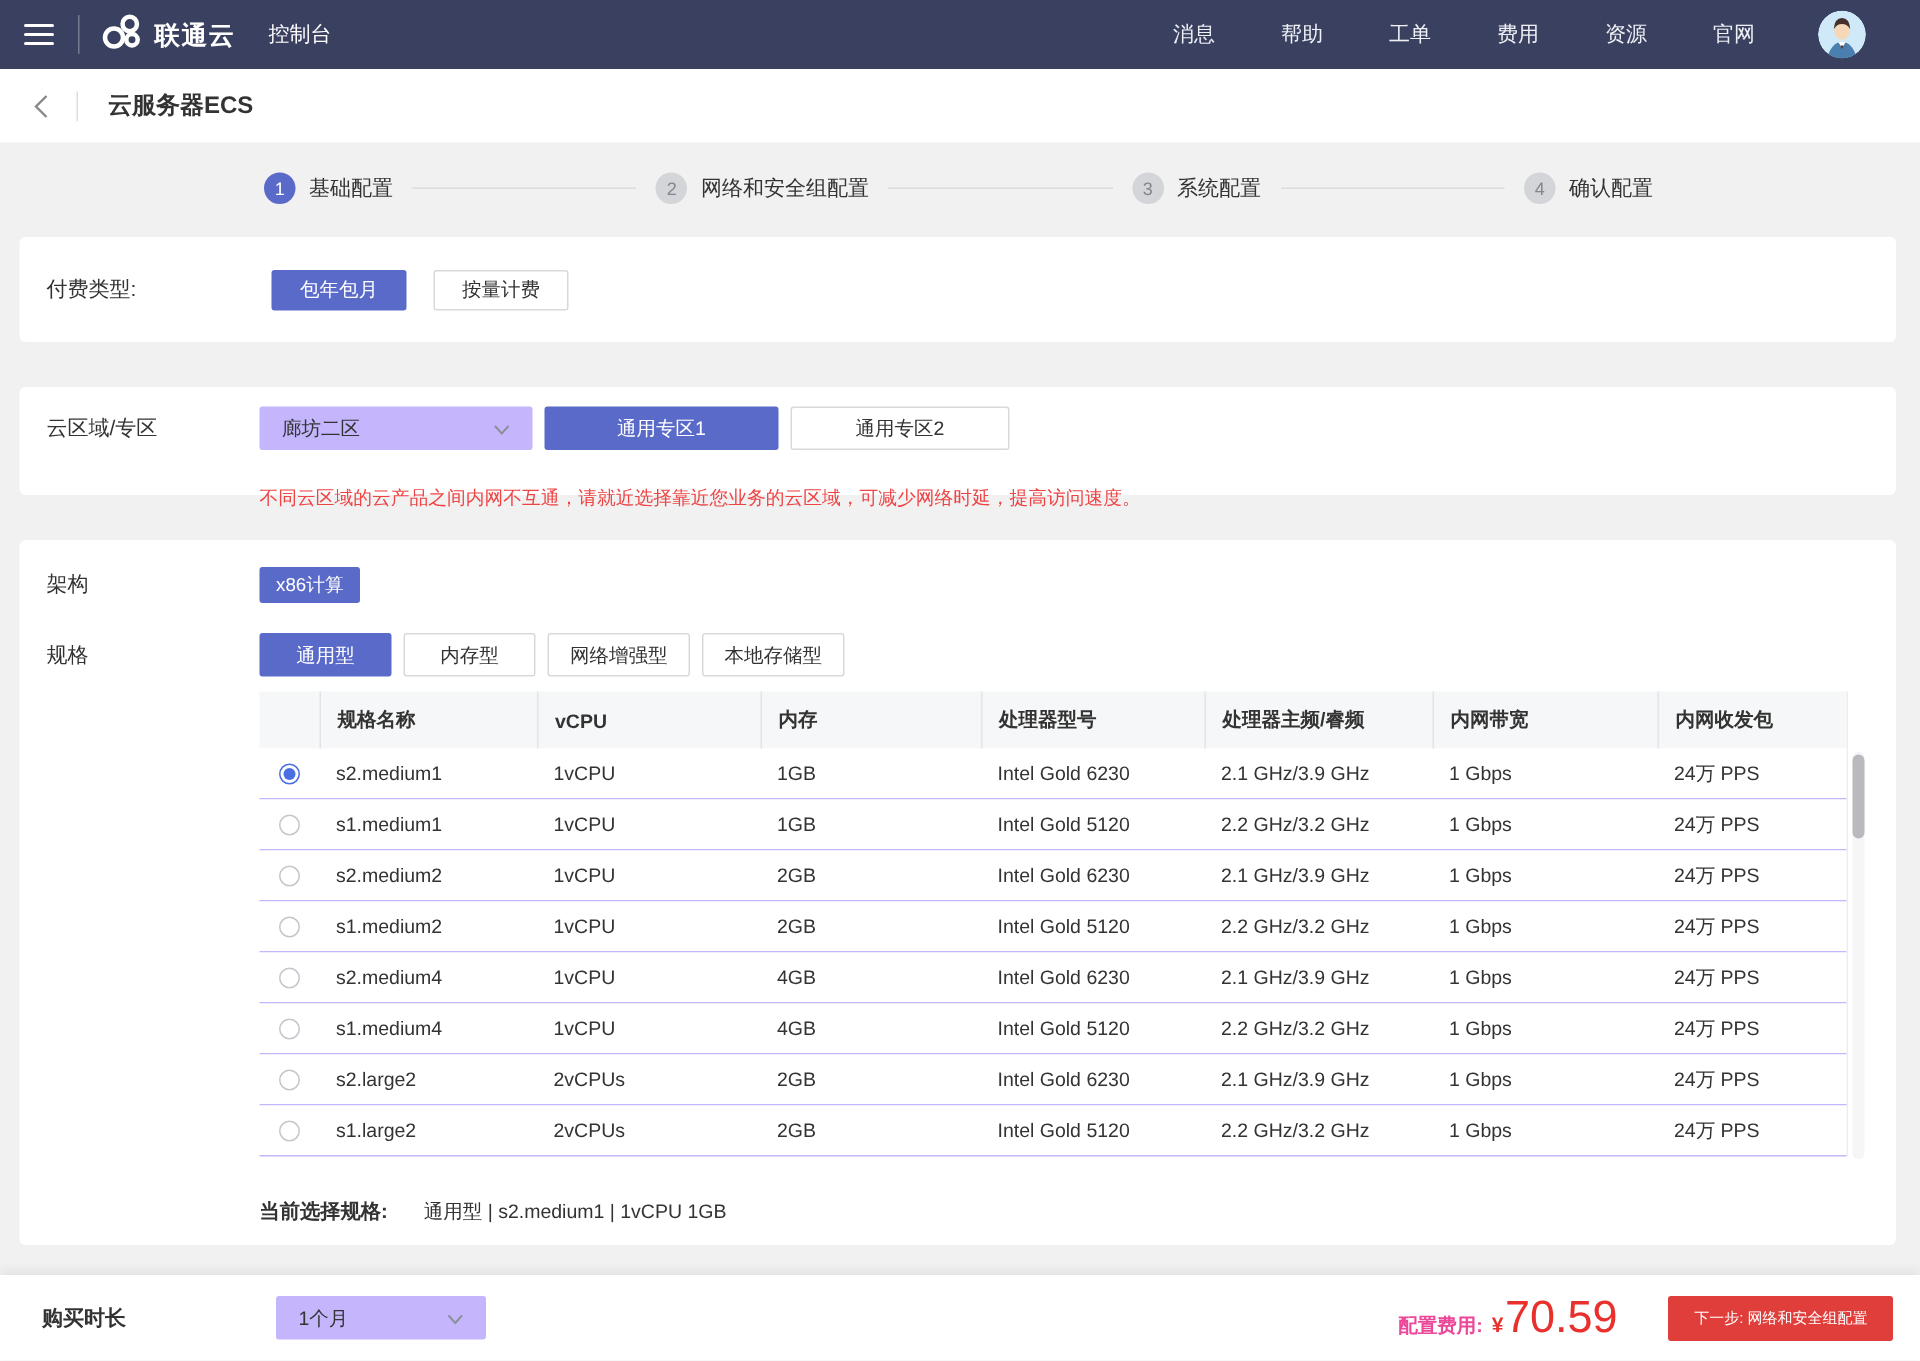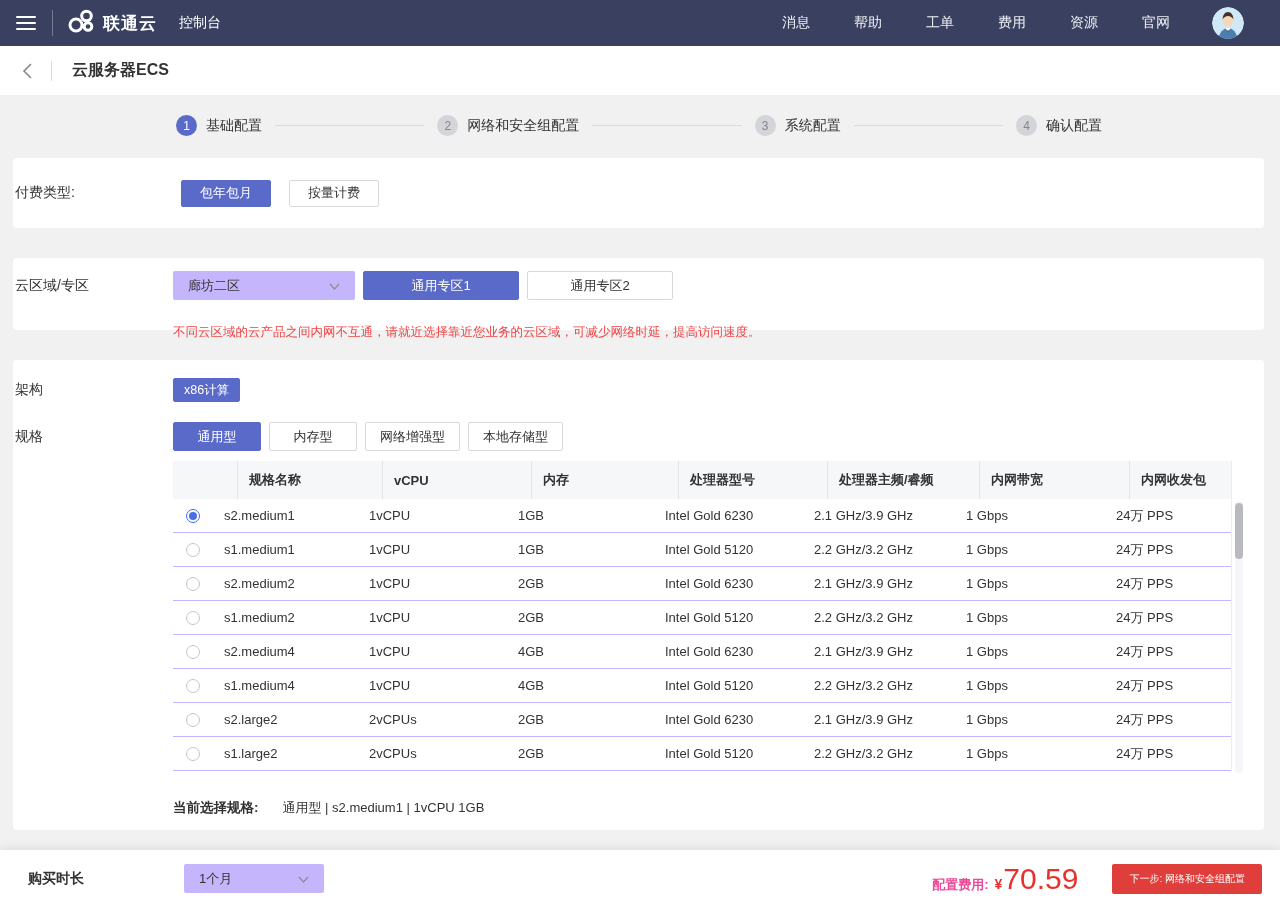--- a/index.html
+++ b/index.html
@@ -33,21 +33,21 @@
   .step { display:flex; align-items:center; gap:9px; cursor:pointer; flex:none; }
   .step-circle { width:21px; height:21px; border-radius:50%; background:#d4d5d9; color:#84868d;
     font-size:12px; display:flex; align-items:center; justify-content:center; }
   .step.active .step-circle { background:#5a6ac8; color:#fff; }
   .step-label { font-size:14px; color:#333; }
   .step-line { flex:1; height:1px; background:#dcdcde; margin:0 13px; }
 
   
   .card { background:#fff; border-radius:4px; margin:0 16px 30px 13px; }
   .card-row { display:flex; align-items:center; }
-  .form-label { width:160px; padding-left:2px; font-size:14px; color:#333; flex:none; }
+  .form-label { width:160px; padding-left:18px; font-size:14px; color:#333; flex:none; }
 
   .card-payment { height:70px; display:flex; align-items:center; }
   .pay-btns { display:flex; gap:18px; margin-left:8px; }
 
   .btn { display:inline-flex; align-items:center; justify-content:center; font-size:13px;
     border:1px solid #d9d9d9; background:#fff; color:#333; border-radius:2px; cursor:pointer; }
   .btn.sel { background:#5a6ac8; border-color:#5a6ac8; color:#ffffff; }
   .pay-btn { width:90px; height:27px; }
 
   .card-region { height:72px; padding-top:13px; }
@@ -67,21 +67,21 @@
   .spec-tabs { display:flex; gap:8px; }
   .spec-tab { min-width:88px; height:29px; padding:0 14px; }
 
   
   .table-zone { position:relative; margin:10px 0 0 160px; width:1059px; }
   .spec-table { width:1059px; border-right:1px solid #ececee; }
   .trow { display:grid; grid-template-columns:40px 145px 149px 147px 149px 152px 150px 127px; }
   .thead { background:#f6f7f8; height:38px; }
   .thead .cell { display:flex; align-items:center; padding-left:11px; font-size:13px;
     font-weight:bold; color:#333; }
-  .thead .cell + .cell { border-left:1px solid #e3e4e8;margin-left:24px; }
+  .thead .cell + .cell { border-left:1px solid #e3e4e8; }
   .tbody .trow { height:34px; border-bottom:1px solid #c4b5fd; background:#fff; cursor:pointer; }
   .tbody .cell { display:flex; align-items:center; padding-left:11px; font-size:13px; color:#333; }
   .cell.radio-cell { justify-content:center; padding-left:0; }
   .radio { width:14px; height:14px; border-radius:50%; border:1px solid #c4c6cc; background:#fff; position:relative; }
   .radio.checked { border:1.5px solid #4a6fe3; }
   .radio.checked::after { content:""; position:absolute; inset:2px; border-radius:50%; background:#4a6fe3; }
   .scroll-track { position:absolute; right:-11px; top:40px; width:8px; height:272px;
     background:#f6f6f8; border-radius:4px; }
   .scroll-thumb { position:absolute; top:2px; left:0; width:8px; height:56px; background:#b9babd; border-radius:4px; cursor:pointer; }
 

